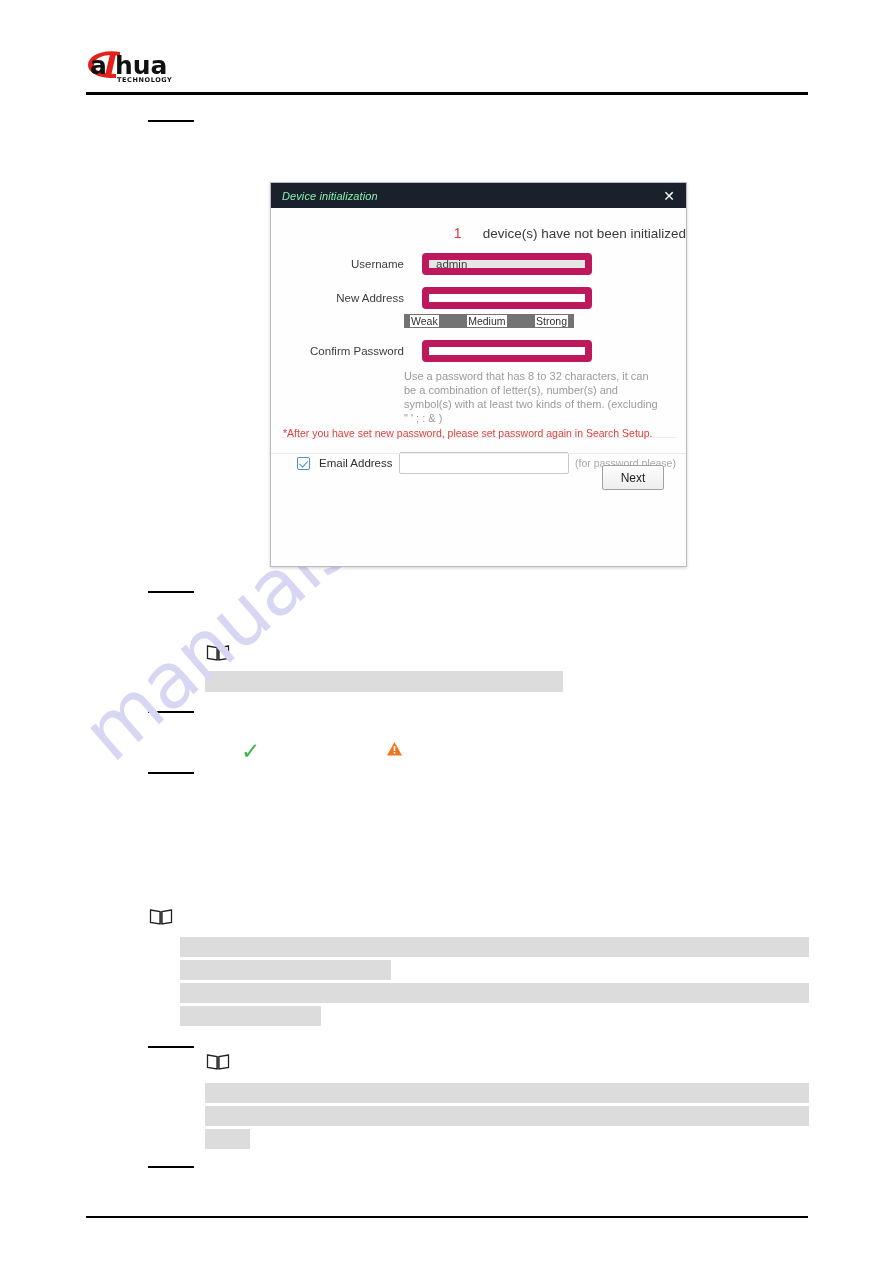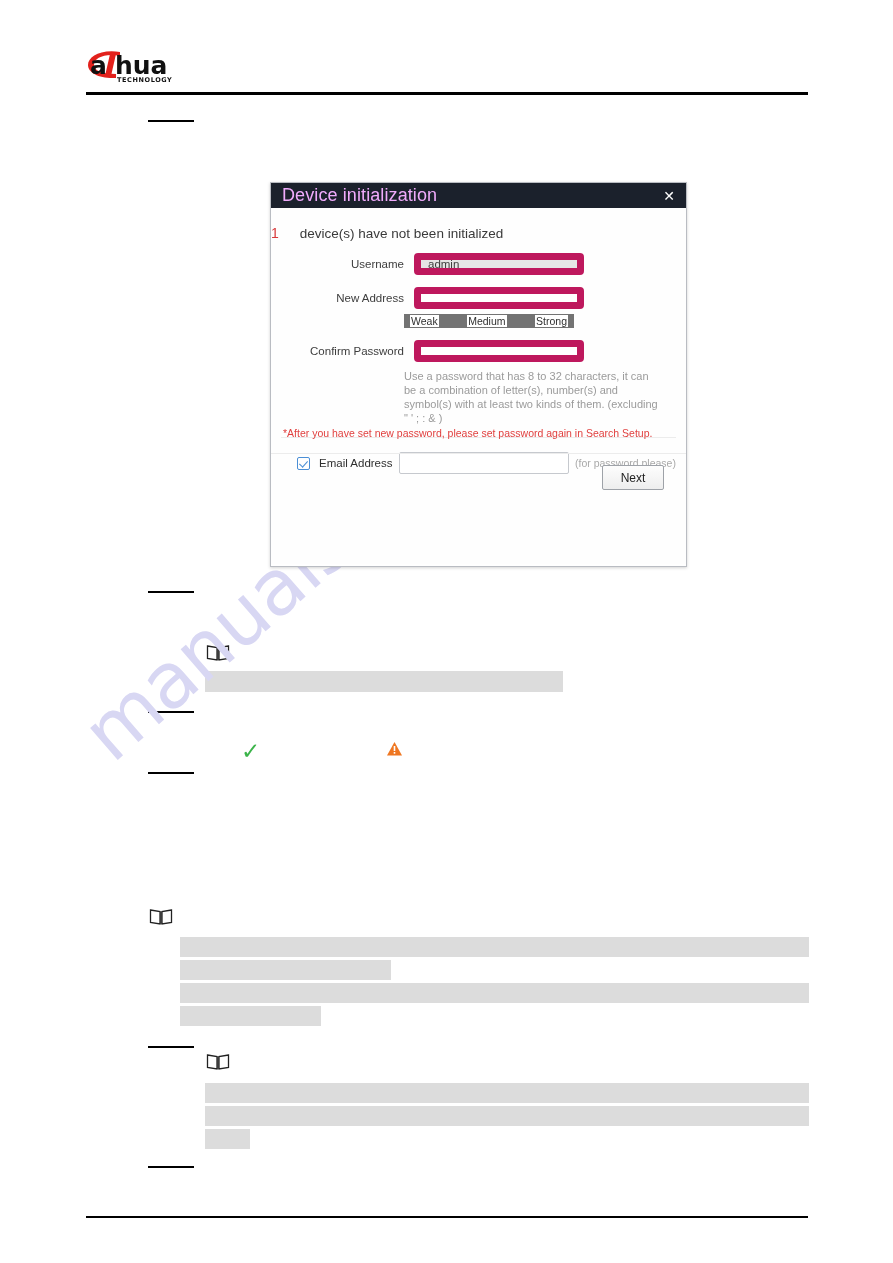--- a/index.html
+++ b/index.html
@@ -119,59 +119,60 @@
   }
   .dialog-titlebar {
     height: 25px;
     background: #1b212c;
     display: flex;
     align-items: center;
     justify-content: space-between;
     padding: 0 7px 0 11px;
   }
   .dialog-title {
-    color: #f0abfc;
-    font-size: 18px;
+    color: #86efac;
+    font-size: 11px;
     letter-spacing: 0.1px;
+    font-style: italic;
   }
   .dialog-close {
     color: #ffffff;
     font-size: 14px;
     line-height: 1;
     padding: 2px 4px;
     cursor: pointer;
     font-family: "DejaVu Sans", sans-serif;
   }
   .dialog-body {
     position: relative;
     height: 356px;
     background: #fefefe;
   }
 
   .banner {
     padding: 17px 0 0 0;
-    text-align: left;
+    text-align: right;
     font-size: 13.5px;
     color: #3a3a3a;
   }
   .banner .count {
     color: #d8393b;
     font-size: 14px;
     margin-right: 21px;
   }
 
   .form-row {
     display: flex;
     align-items: center;
     margin-top: 12px;
   }
   .form-label {
     width: 133px;
     text-align: right;
-    padding-right: 10px;
+    padding-right: 18px;
     font-size: 11.5px;
     color: #3d3d3d;
   }
   .field {
     width: 170px;
     height: 22px;
     border: 7px solid #be185d;
     background: #ffffff;
     box-sizing: border-box;
     font-size: 11.5px;

